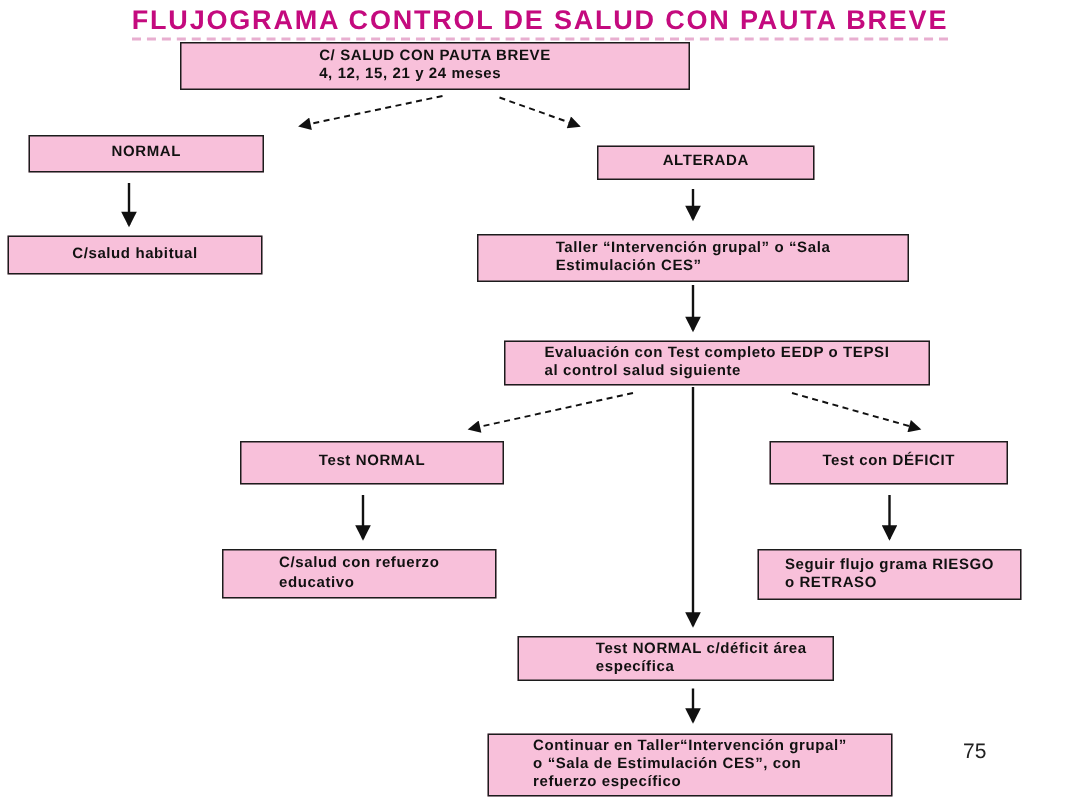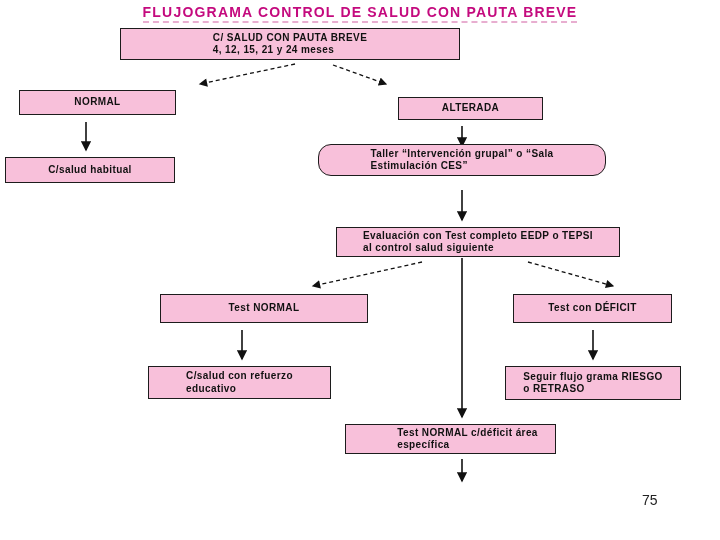--- a/index.html
+++ b/index.html
@@ -11,21 +11,21 @@
     font-family: "Liberation Sans", sans-serif;
     overflow: hidden;
   }
   .title-wrap {
     position: absolute;
     top: 3px; left: 0; right: 0;
     text-align: center;
   }
   .title-text {
     display: inline-block;
-    font-size: 14px;
+    font-size: 18px;
     font-weight: bold;
     letter-spacing: 1.2px;
     color: var(--title, #c40a7e);
     border-bottom: 2px dashed #e8aed0;
     padding-bottom: 1px;
   }
   .node {
     position: absolute;
     box-sizing: border-box;
     background: var(--box-fill, #f8c0da);
@@ -40,23 +40,23 @@
     line-height: 1.22;
     color: #111;
     white-space: pre-line;
     padding: 1px 4px;
   }
   
   #n-pauta      { left:120px; top:28px;  width:340px; height:32px; }
   #n-normal     { left:19px;  top:90px;  width:157px; height:25px; }
   #n-alterada   { left:398px; top:97px;  width:145px; height:23px; }
   #n-habitual   { left:5px;   top:157px; width:170px; height:26px; }
-  #n-taller     { left:318px; top:144px; width:288px; height:32px;border-radius:13px; }
+  #n-taller     { left:318px; top:156px; width:288px; height:32px; }
   #n-evaluacion { left:336px; top:227px; width:284px; height:30px; }
-  #n-testnormal { left:160px; top:294px; width:208px; height:29px; }
+  #n-testnormal { left:160px; top:294px; width:176px; height:29px; }
   #n-testdeficit{ left:513px; top:294px; width:159px; height:29px; }
   #n-refuerzo   { left:148px; top:366px; width:183px; height:33px; }
   #n-seguir     { left:505px; top:366px; width:176px; height:34px; }
   #n-especifica { left:345px; top:424px; width:211px; height:30px;padding-left:38px; }
   #n-continuar  { left:325px; top:489px; width:270px; height:42px; }
 
   .arrows {
     position: absolute;
     left: 0; top: 0;
     width: 720px; height: 540px;
@@ -125,16 +125,19 @@
 
   <div class="node" id="n-refuerzo">C/salud con refuerzo
 educativo</div>
 
   <div class="node" id="n-seguir">Seguir flujo grama RIESGO
 o RETRASO</div>
 
   <div class="node" id="n-especifica">Test NORMAL c/déficit área
 específica</div>
 
+  <div class="node" id="n-continuar">Continuar en Taller“Intervención grupal”
+o “Sala de Estimulación CES”, con
+refuerzo específico</div>
 
   <div class="page-number">75</div>
 
 </div>
 
 </body></html>

